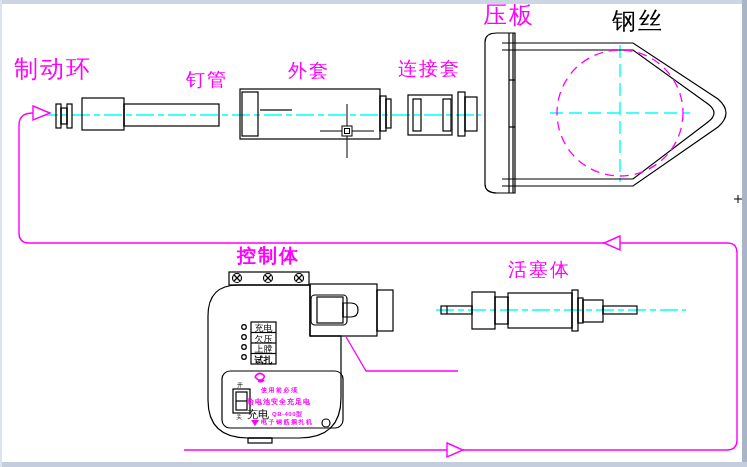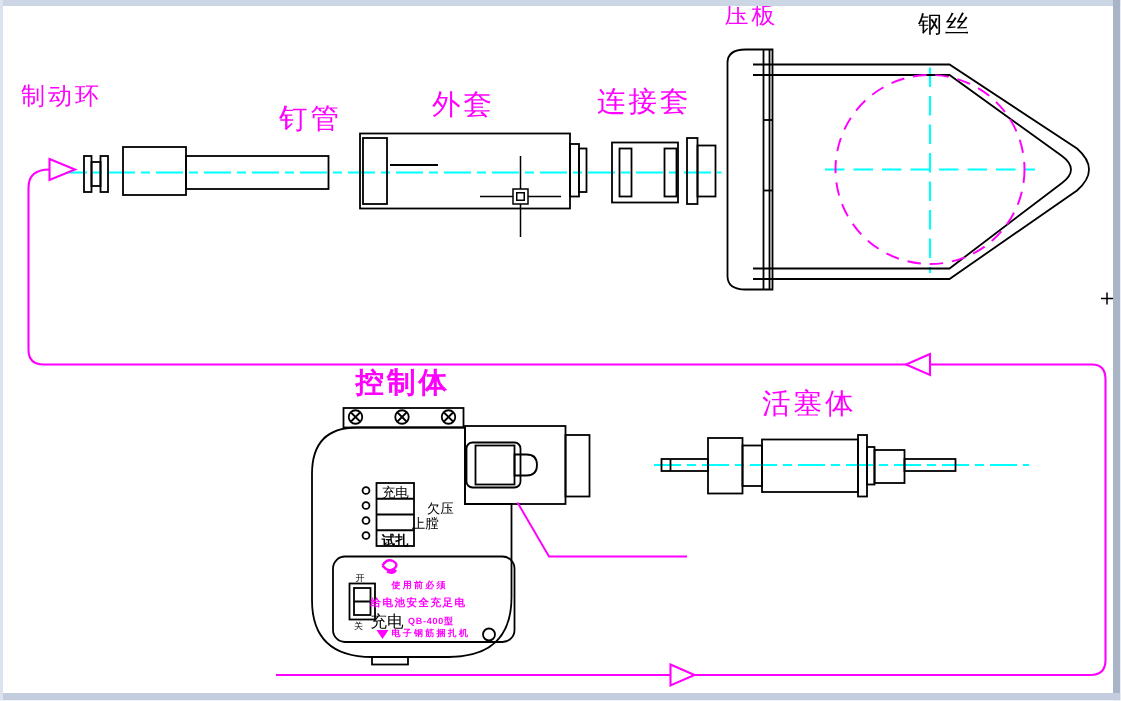--- a/index.html
+++ b/index.html
@@ -7,21 +7,21 @@
     position:relative;width:747px;height:467px;background:#ffffff;
     overflow:hidden;font-family:"Liberation Sans",sans-serif;
   }
   .canvas svg{position:absolute;left:0;top:0;}
   .edge{position:absolute;}
   .edge.top{left:0;top:0;width:747px;height:4px;background:#ccd5e3;}
   .edge.right{right:0;top:0;width:5px;height:467px;background:#a9b5c6;}
   .edge.bottom{left:0;bottom:0;width:747px;height:5px;background:#c3cdde;}
   .edge.left{left:0;top:0;width:2px;height:467px;background:#dde3ee;}
   .cad-label{
-    position:absolute;color:#ff00ff;font-size:16px;letter-spacing:2px;
+    position:absolute;color:#ff00ff;font-size:24px;letter-spacing:2px;
     white-space:nowrap;line-height:1.1;
   }
   .cad-label.dark{color:#000000;}
   .cad-label.mid{font-size:19px;}
   .micro{position:absolute;color:#000;white-space:nowrap;}
   .led-row{
     position:absolute;left:252px;width:23px;height:10px;color:#000;
     font-size:9px;line-height:10px;text-align:center;letter-spacing:0;
   }
   .notice{
@@ -173,22 +173,22 @@
   <div class="cad-label" style="left:14px;top:56px;">制动环</div>
   <div class="cad-label mid" style="left:138px;top:70px;margin-left:48px;">钉管</div>
   <div class="cad-label mid" style="left:288px;top:61px;font-family:Liberation Serif, serif;">外套</div>
   <div class="cad-label mid" style="left:398px;top:59px;">连接套</div>
   <div class="cad-label" style="left:483px;top:2px;">压板</div>
   <div class="cad-label dark" style="left:612px;top:8px;">钢丝</div>
   <div class="cad-label mid" style="left:237px;top:246px;font-weight:bold;">控制体</div>
   <div class="cad-label mid" style="left:508px;top:260px;">活塞体</div>
 
   <div class="led-row" style="top:323px;">充电</div>
-  <div class="led-row" style="top:333.5px;margin-left:30px;">欠压</div>
-  <div class="led-row" style="top:344px;margin-left:20px;">上膛</div>
+  <div class="led-row" style="top:333.5px;">欠压</div>
+  <div class="led-row" style="top:344px;">上膛</div>
   <div class="led-row" style="top:354.5px;font-weight:bold;">试扎</div>
 
   <div class="micro" style="left:237px;top:381px;font-size:6px;">开</div>
   <div class="micro" style="left:236px;top:413px;font-size:6px;">关</div>
   <div class="micro" style="left:247px;top:407px;font-size:11px;">充电</div>
 
   <div class="notice" style="left:261px;top:386px;font-size:6px;letter-spacing:1.5px;">使用前必须</div>
   <div class="notice" style="left:247px;top:397px;font-size:7px;letter-spacing:1px;">给电池安全充足电</div>
   <div class="notice" style="left:272px;top:410px;font-size:6px;letter-spacing:0.5px;">QB-400型</div>
   <div class="notice" style="left:261px;top:418px;font-size:6px;letter-spacing:1.5px;">电子钢筋捆扎机</div>

